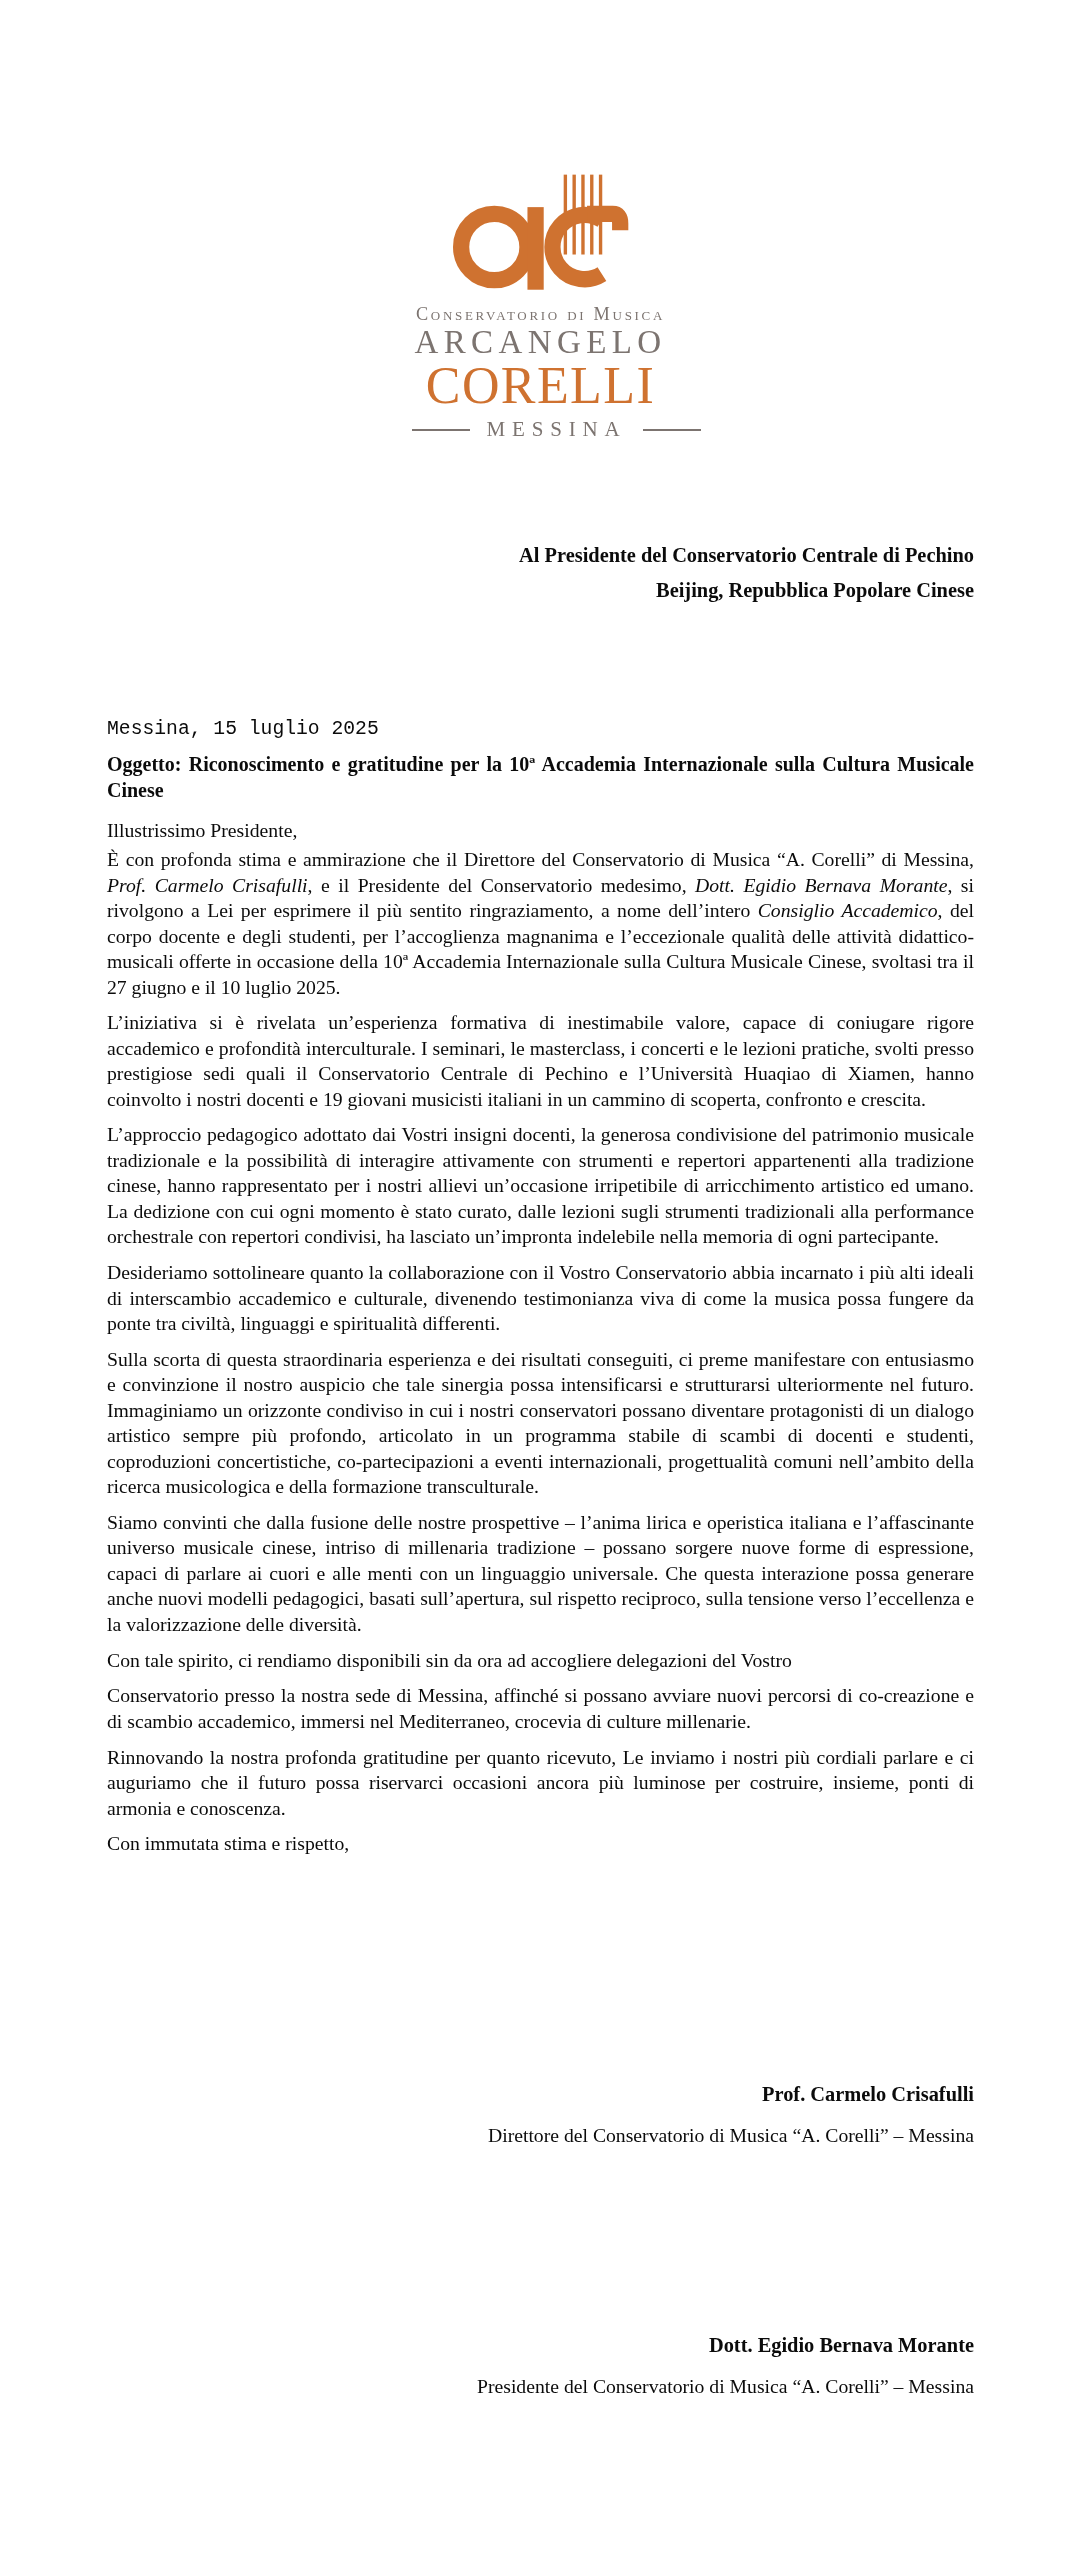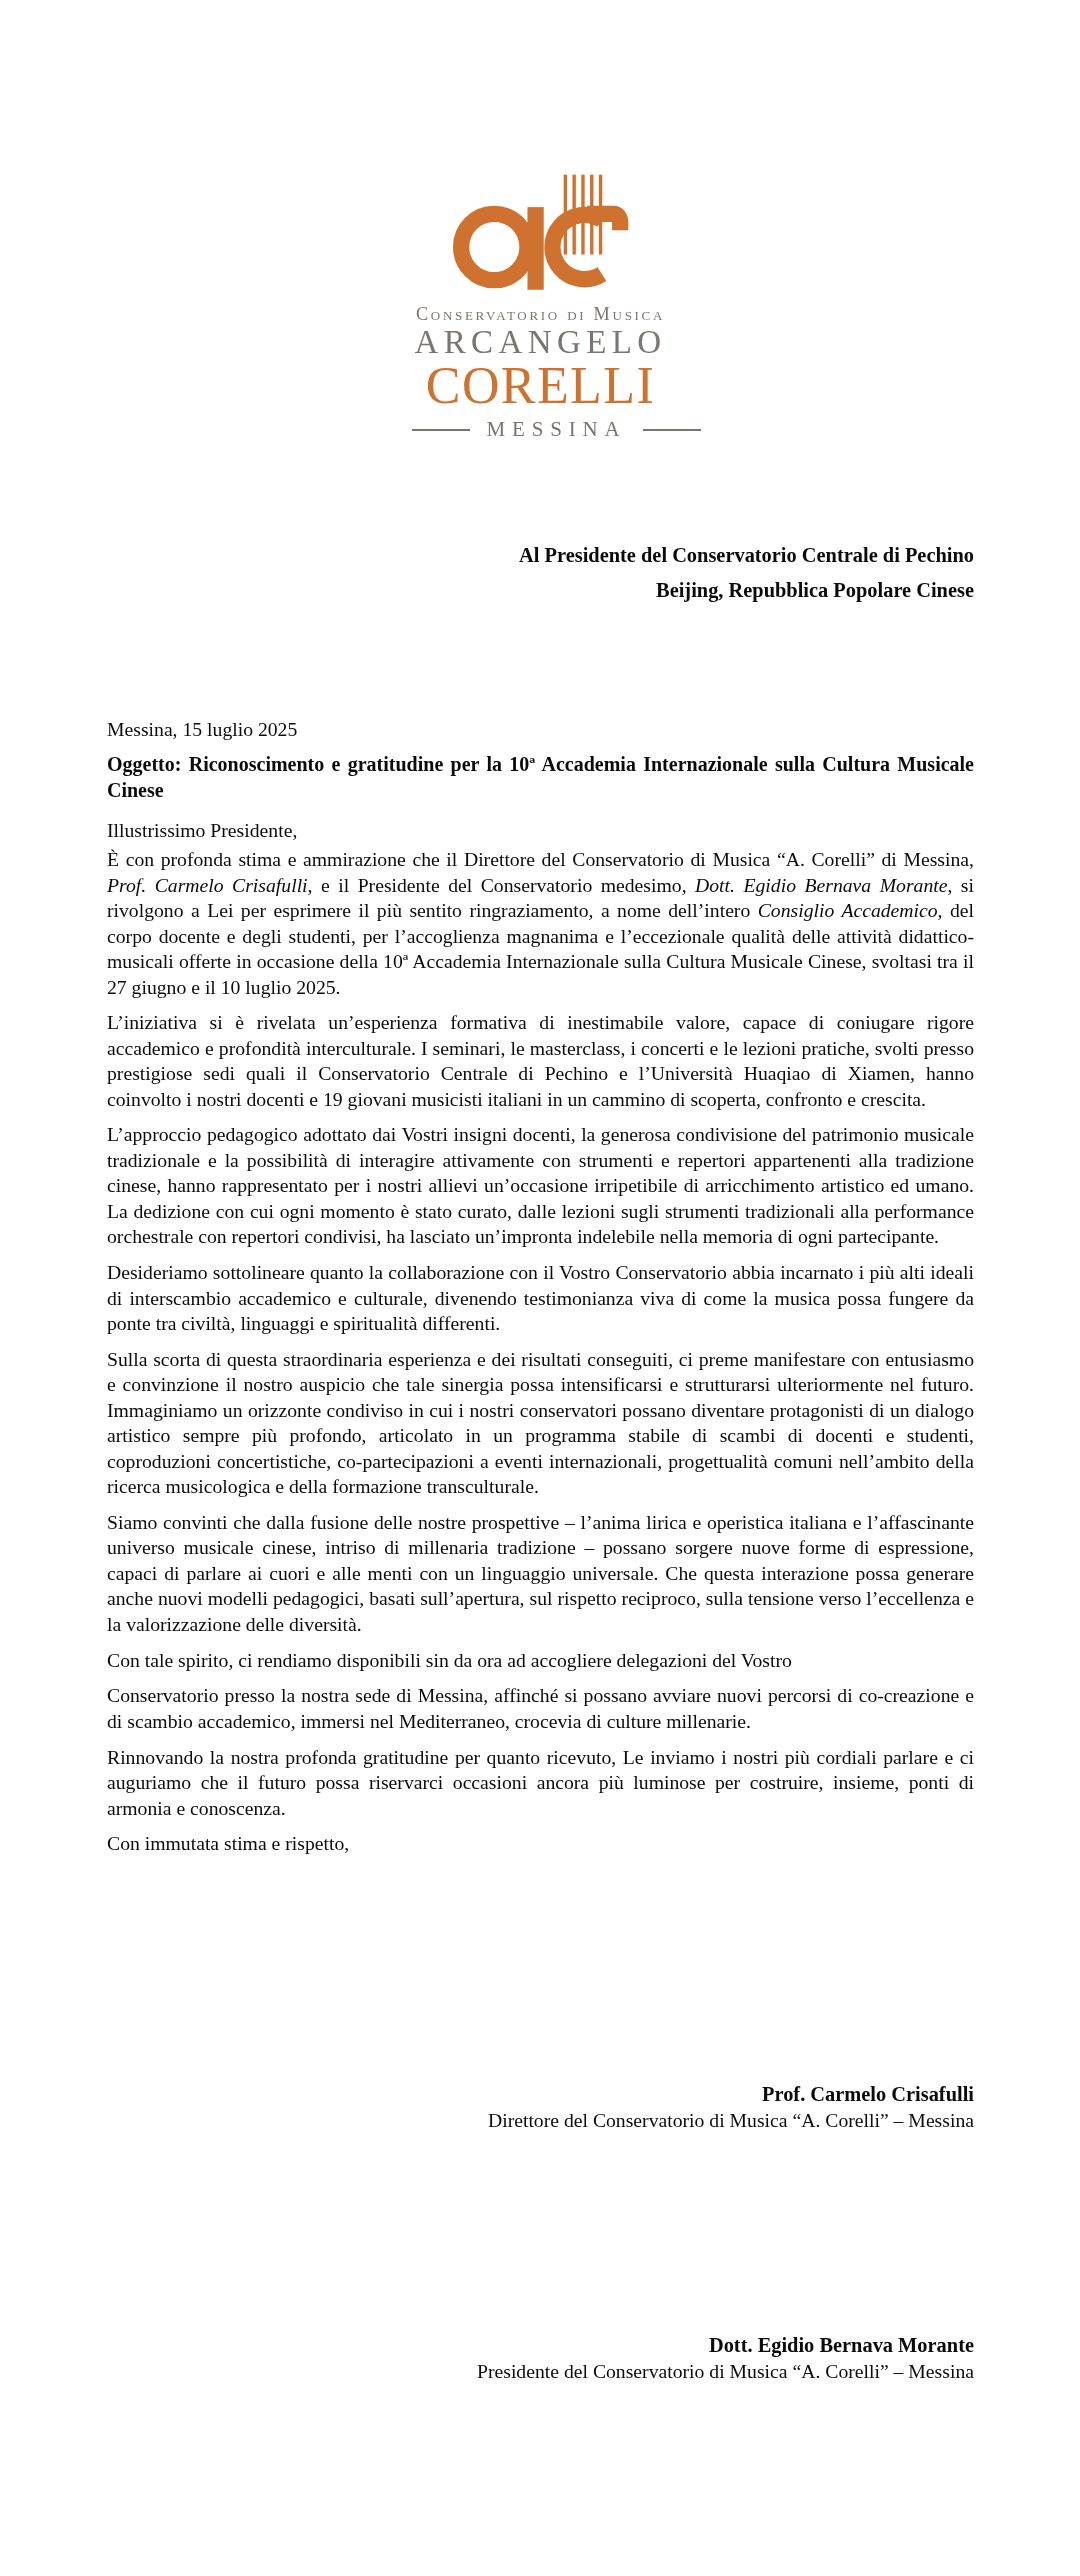--- a/index.html
+++ b/index.html
@@ -75,20 +75,21 @@
     top:538px;
     text-align:right;
     font-weight:bold;
     font-size:20.4px;
     line-height:35px;
   }
   .dateline{
     top:717px;
     font-size:19.7px;
     line-height:25px;
+    font-family:Liberation Mono, monospace;
   }
   .subject{
     top:752px;
     font-weight:bold;
     font-size:20px;
     line-height:25.5px;
     text-align:justify;
   }
   .salutation{
     top:818px;
@@ -109,20 +110,21 @@
   .signature{
     text-align:right;
     font-size:19.7px;
   }
   .signature .sig-name{
     font-weight:bold;
     font-size:20.4px;
     line-height:27px;
   }
   .signature .sig-title{
+    margin-top:15px;
     line-height:25px;
     font-family:Liberation Serif, serif;
   }
   .sig-director{top:2081px;}
   .sig-president{top:2332px;}
 </style>
 </head>
 <body>
 
 <div class="page">

